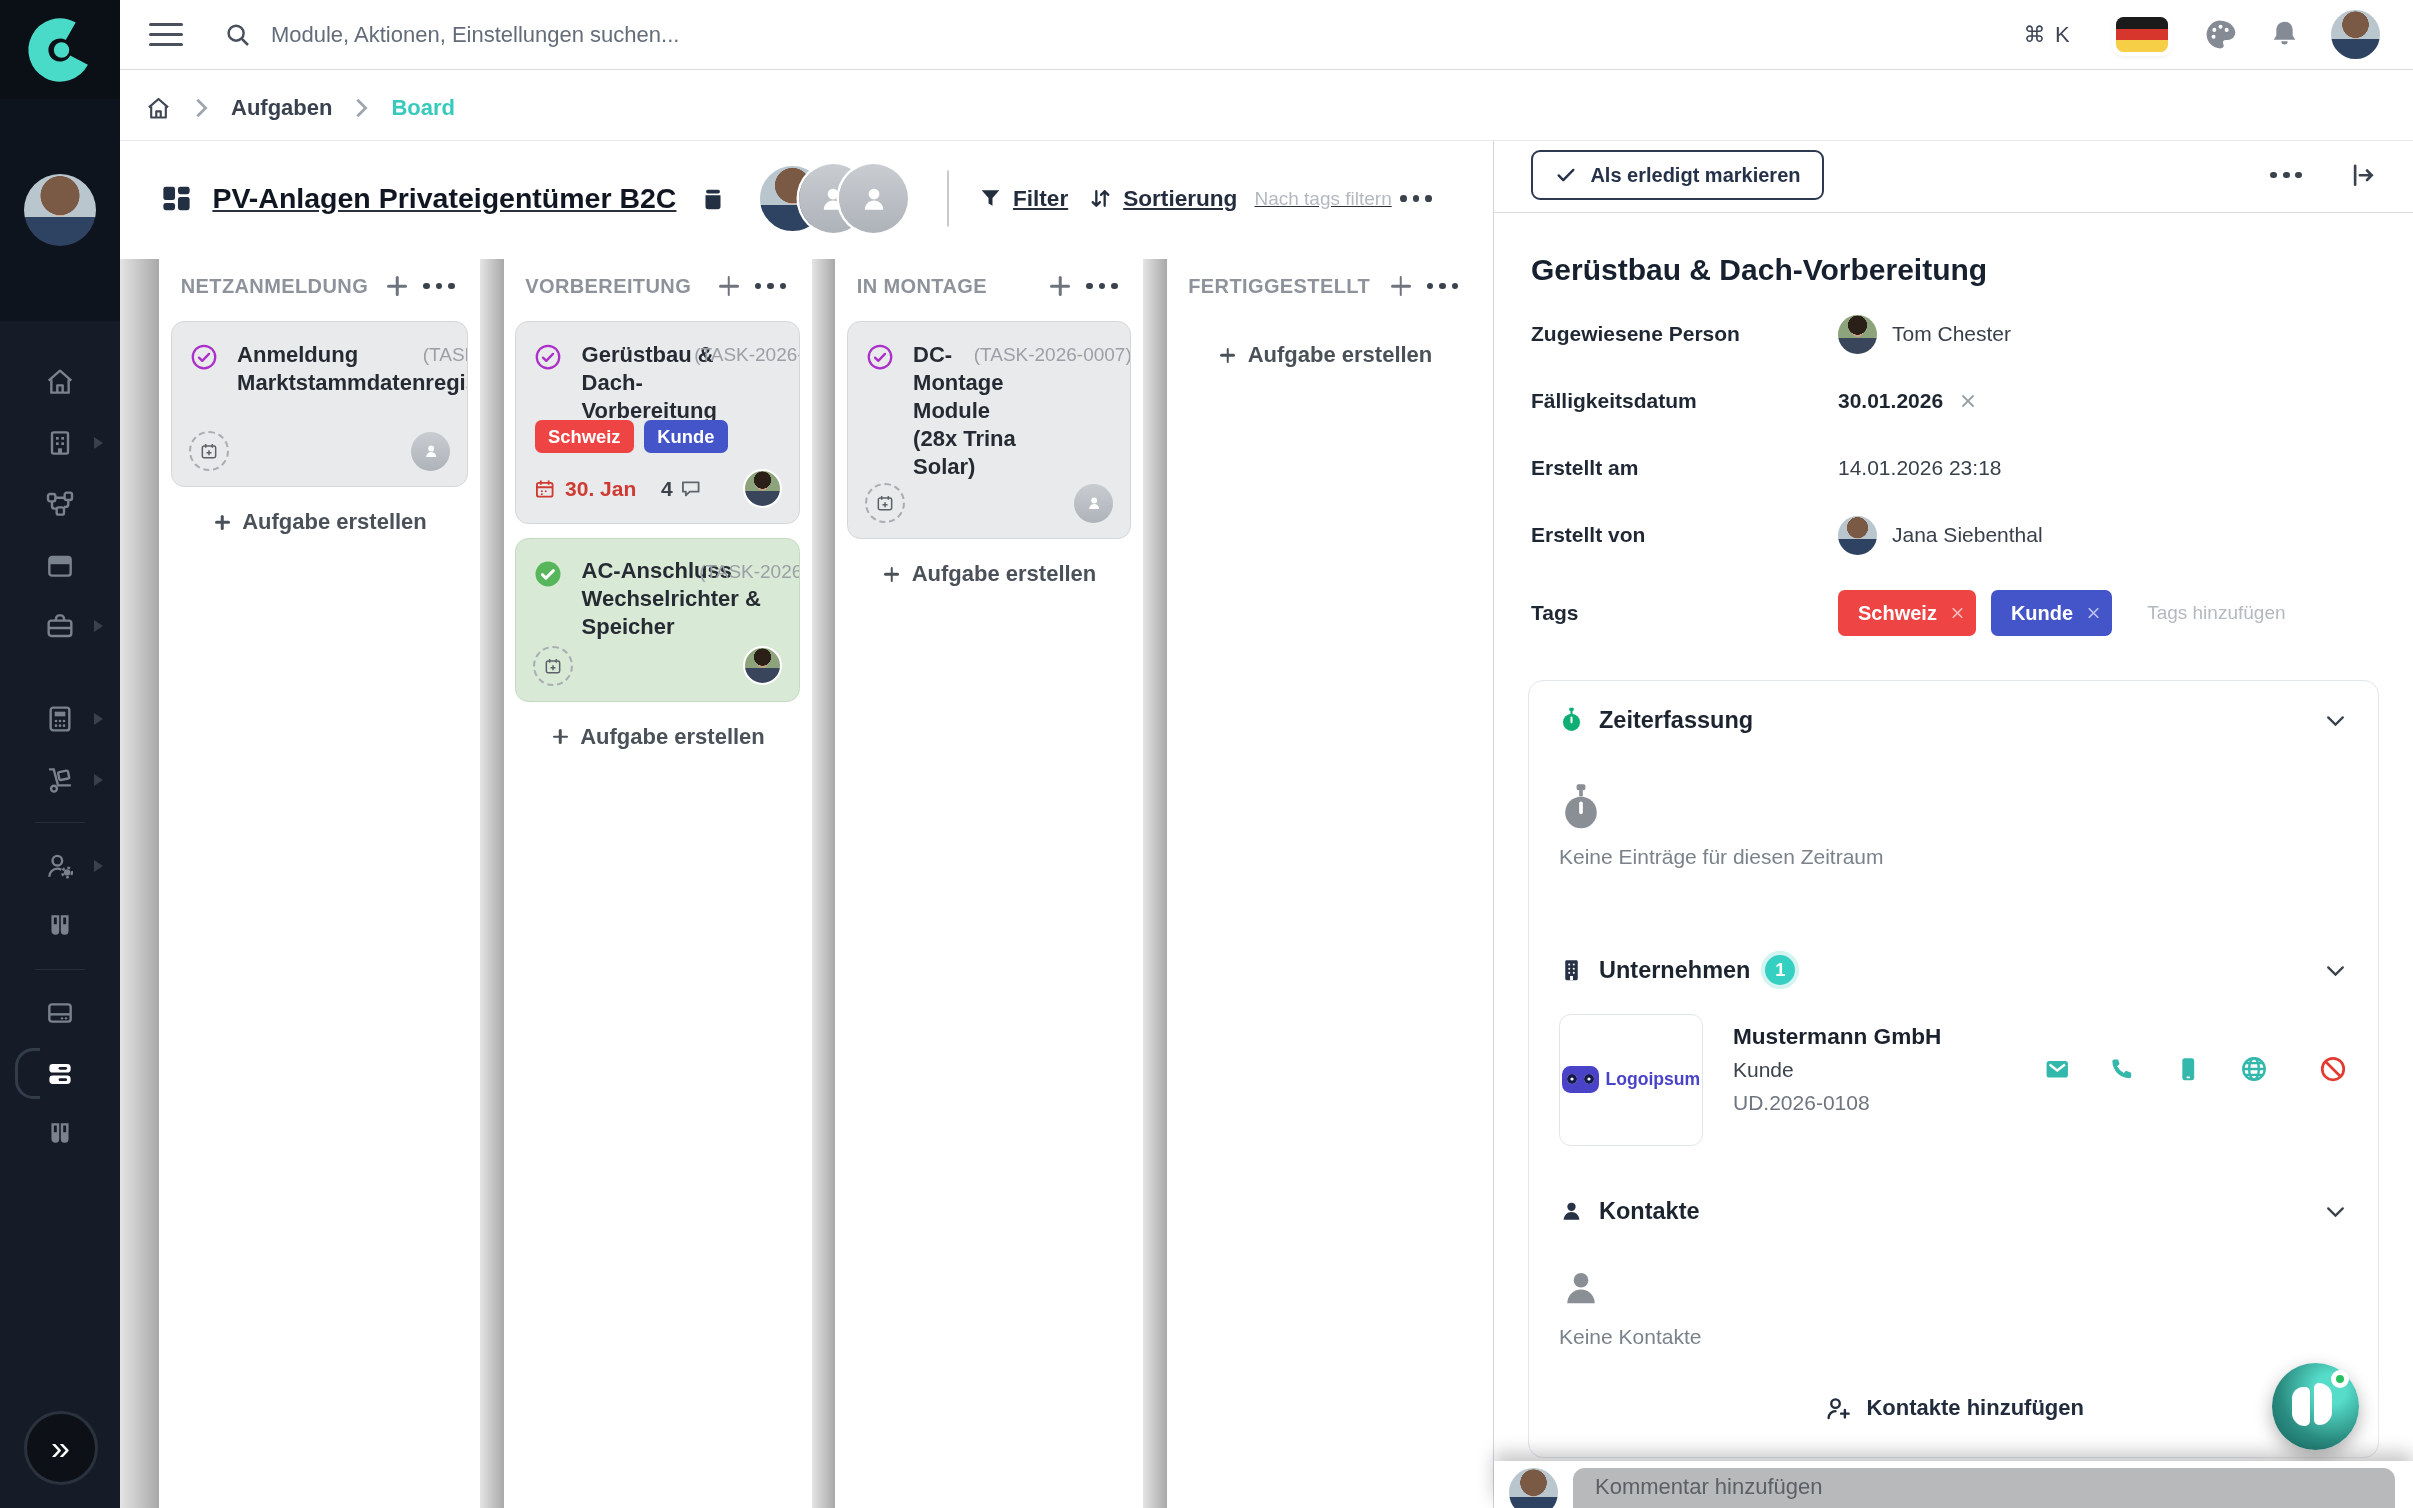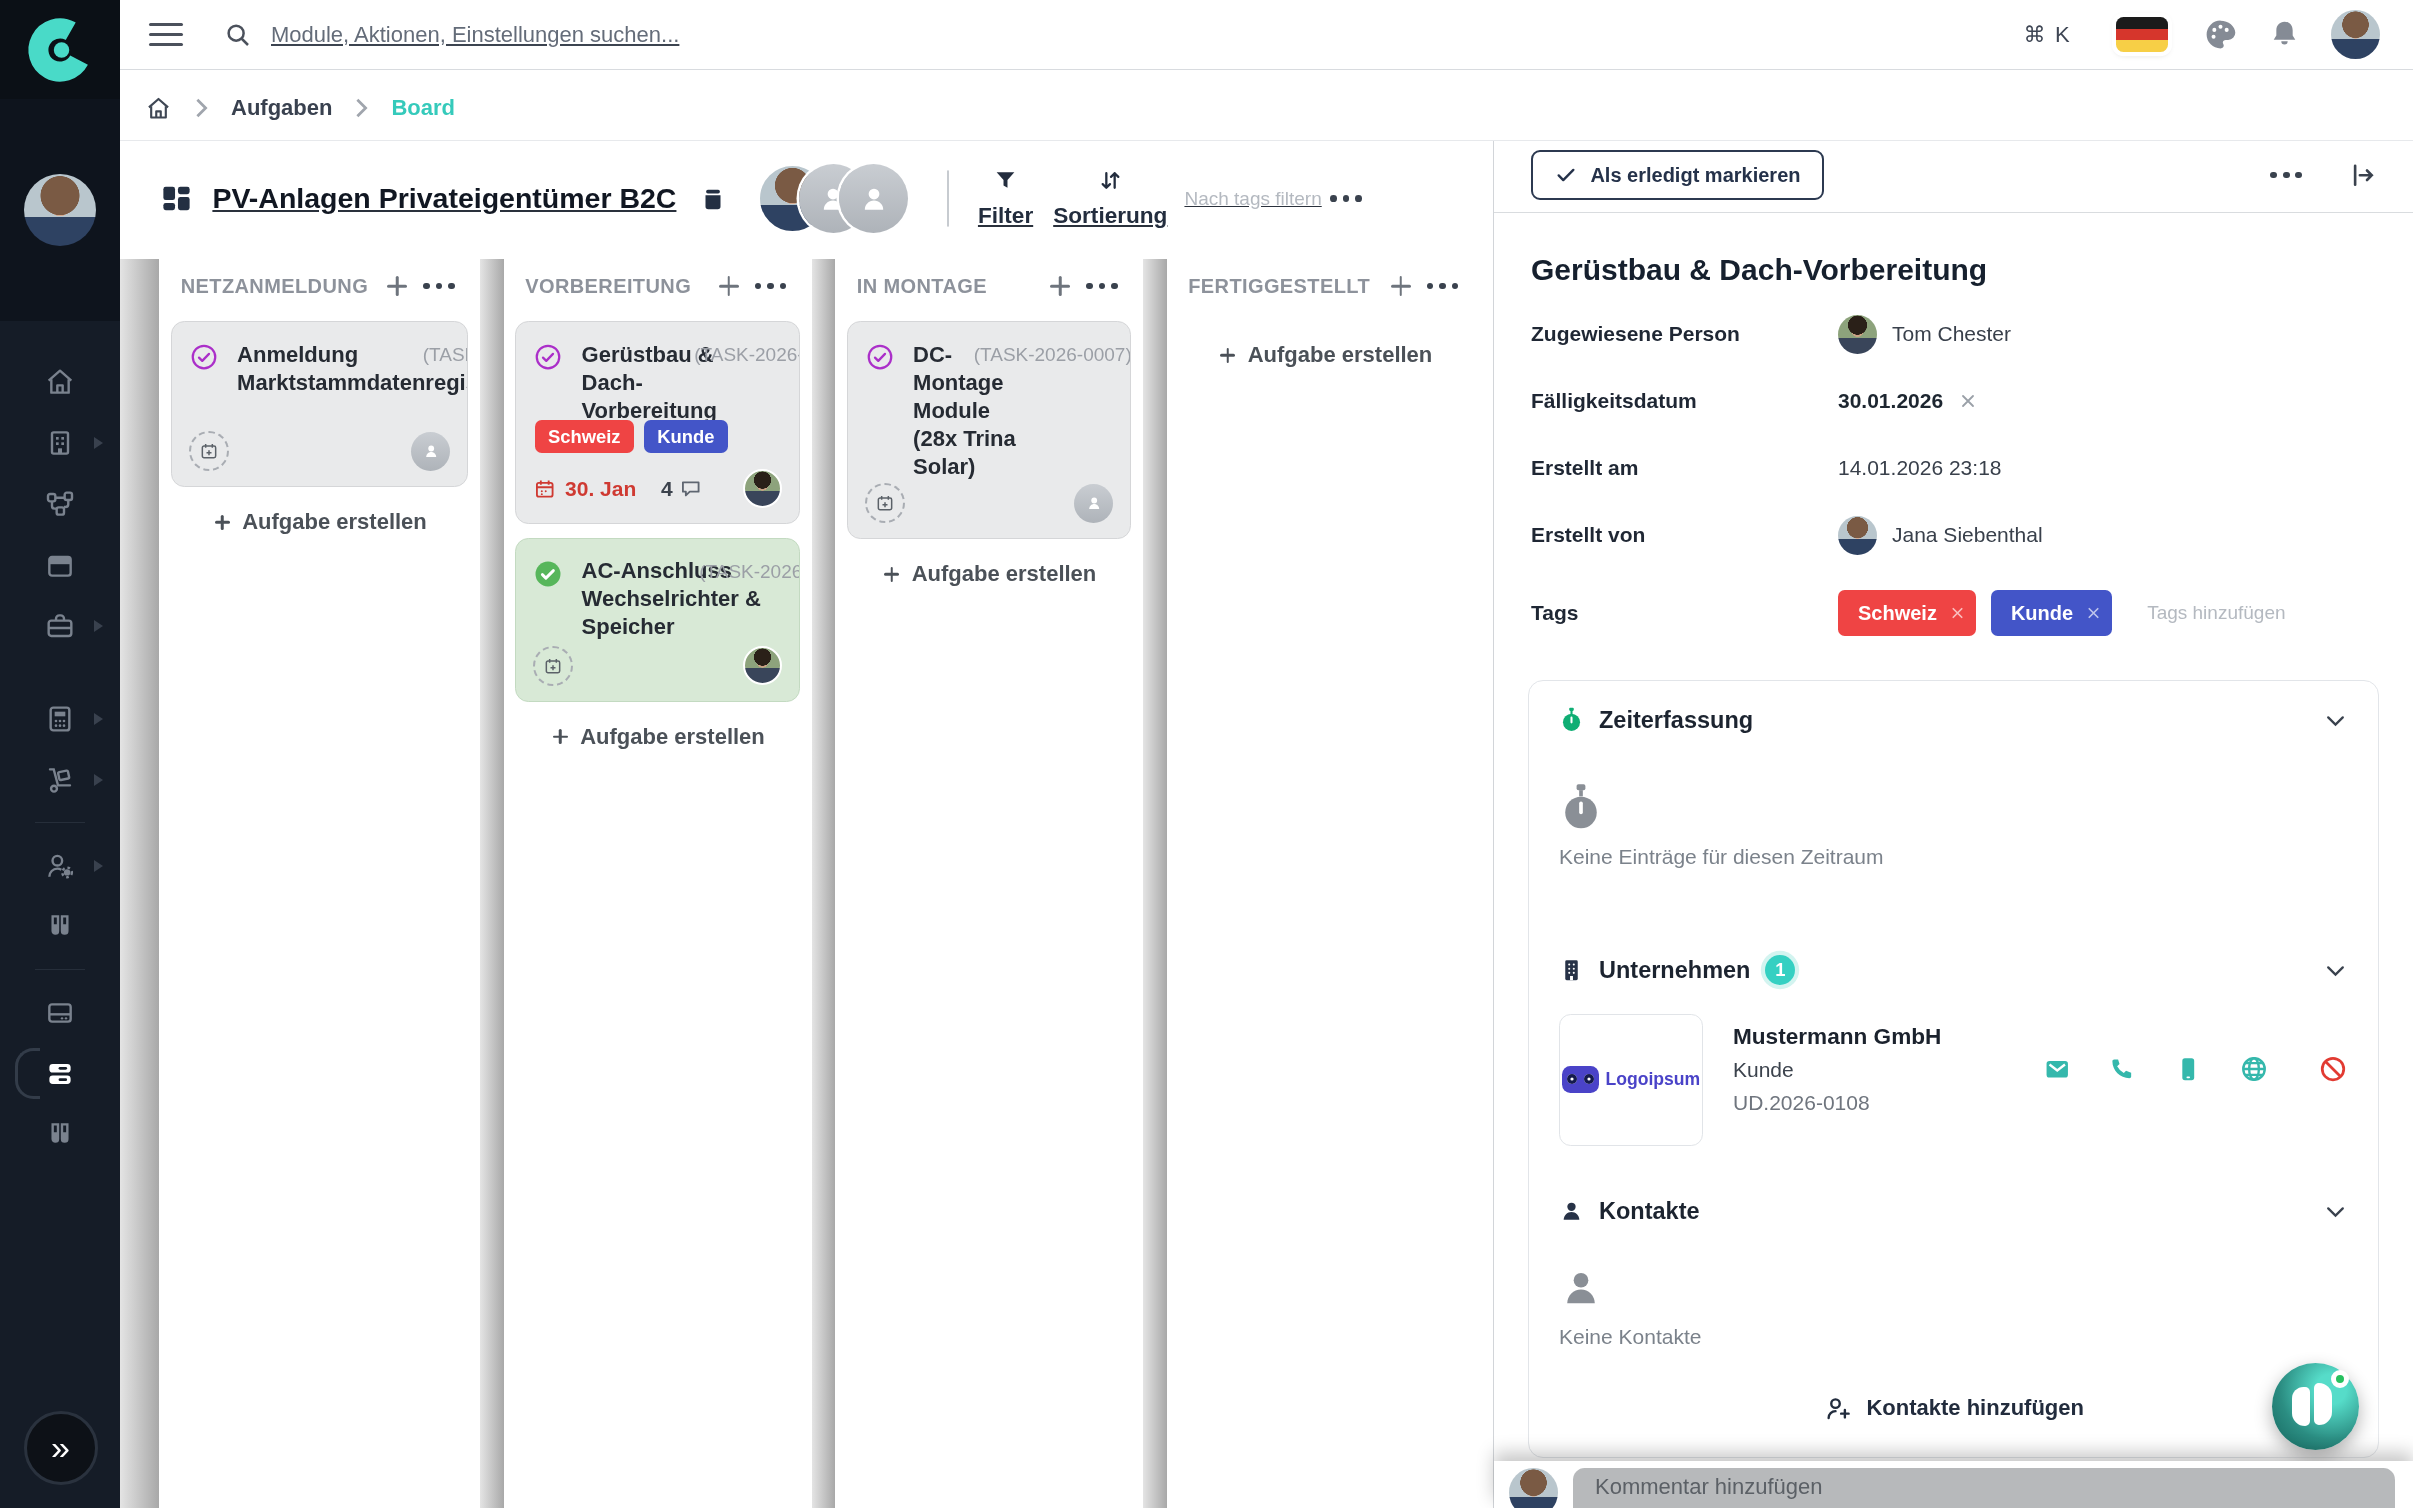--- a/index.html
+++ b/index.html
@@ -30,21 +30,21 @@
     radial-gradient(circle at 50% 26%, #2a2018 0 27%, transparent 28%),
     radial-gradient(circle at 50% 40%, #caa184 0 20%, transparent 21%),
     linear-gradient(180deg,#8da37c 0 58%, #39455a 58%);}
   .ava.ph{background:linear-gradient(180deg,#c9cdd2,#aeb3b9);display:flex;align-items:center;justify-content:center;border:none;}
 
   
   .topbar{position:absolute;left:120px;top:0;right:0;height:70px;background:#fff;border-bottom:1.7px solid #d8dbdf;display:flex;align-items:center;padding:0 28.5px;z-index:4;}
   .burger{width:34px;display:flex;flex-direction:column;gap:6.7px;cursor:pointer;margin-right:40px;}
   .burger i{display:block;height:3.4px;background:#4b515c;border-radius:1.7px;}
   .global-search{display:flex;align-items:center;gap:18.4px;flex:1;}
-  .global-search input{border:none;outline:none;font-size:22px;color:#3c4450;width:754px;font-family:inherit;text-decoration:underline;}
+  .global-search input{border:none;outline:none;font-size:22px;color:#3c4450;width:754px;font-family:inherit;}
   .global-search input::placeholder{color:#646c79;}
   .shortcut{font-size:22px;color:#3e4654;margin-right:44px;letter-spacing:1.7px;}
   .flag{width:52px;height:35px;border-radius:7.5px;overflow:hidden;box-shadow:0 0 0 4.2px #fff,0 1.7px 6.7px rgba(0,0,0,.25);margin-right:34px;cursor:pointer;display:flex;flex-direction:column;}
   .flag i{flex:1;}
   .topbar .round-ic{margin-right:28.5px;cursor:pointer;}
 
   
   .crumbbar{position:absolute;left:120px;top:76px;right:0;height:65px;display:flex;align-items:center;padding:0 25px;border-bottom:0.8px solid #e7e9ec;background:#fff;z-index:3;}
   .crumb-sep{margin:0 22px;}
   .crumb{font-size:22px;color:#39414f;font-weight:600;cursor:pointer;}
@@ -53,21 +53,21 @@
   
   .board{position:absolute;left:120px;top:138px;width:1284px;bottom:0;background:#fff;text-decoration:underline;}
   .board-head{height:121px;display:flex;align-items:center;padding:0 22px 0 39px;}
   .board-title{font-size:28.5px;font-weight:700;color:#111722;margin-left:18.4px;white-space:nowrap;}
   .board-head .archive{margin-left:22px;}
   .head-avas{display:flex;margin-left:30px;}
   .head-avas .ava{width:69px;height:69px;}
   .head-avas .ava + .ava{margin-left:-28.5px;}
   .board-search{display:flex;align-items:stretch;height:57px;border:1.7px solid #c7cbd0;border-radius:8.4px;overflow:hidden;margin-left:39px;}
   .board-search .seg{width:55px;background:#ececee;border-right:1.7px solid #d4d7da;display:flex;align-items:center;justify-content:center;}
-  .tool{display:flex;align-items:center;gap:10px;margin-left:28.5px;cursor:pointer;font-size:22.6px;font-weight:700;color:#232d3e;white-space:nowrap;flex-direction:column;}
+  .tool{display:flex;align-items:center;gap:10px;margin-left:28.5px;cursor:pointer;font-size:22.6px;font-weight:700;color:#232d3e;white-space:nowrap;}
   .tagfilter{font-size:19px;color:#b4b9c0;margin-left:17px;white-space:nowrap;cursor:pointer;}
   .dots{display:flex;gap:5.9px;cursor:pointer;padding:8.4px;}
   .dots i{width:6.7px;height:6.7px;border-radius:50%;background:#3a424e;}
   .board-head .dots{margin-left:auto;margin-right:34px;}
 
   .cols{position:absolute;top:121px;left:0;right:0;bottom:0;display:flex;}
   .gut{width:23.5px;background:linear-gradient(90deg,#e4e4e4,#a8a8a8);flex:none;}
   .gut.first{width:39px;}
   .col{width:321px;flex:none;background:#fff;padding:0 11.7px;}
   .col-head{height:49px;display:flex;align-items:center;padding:5px 5px 0 10px;}

